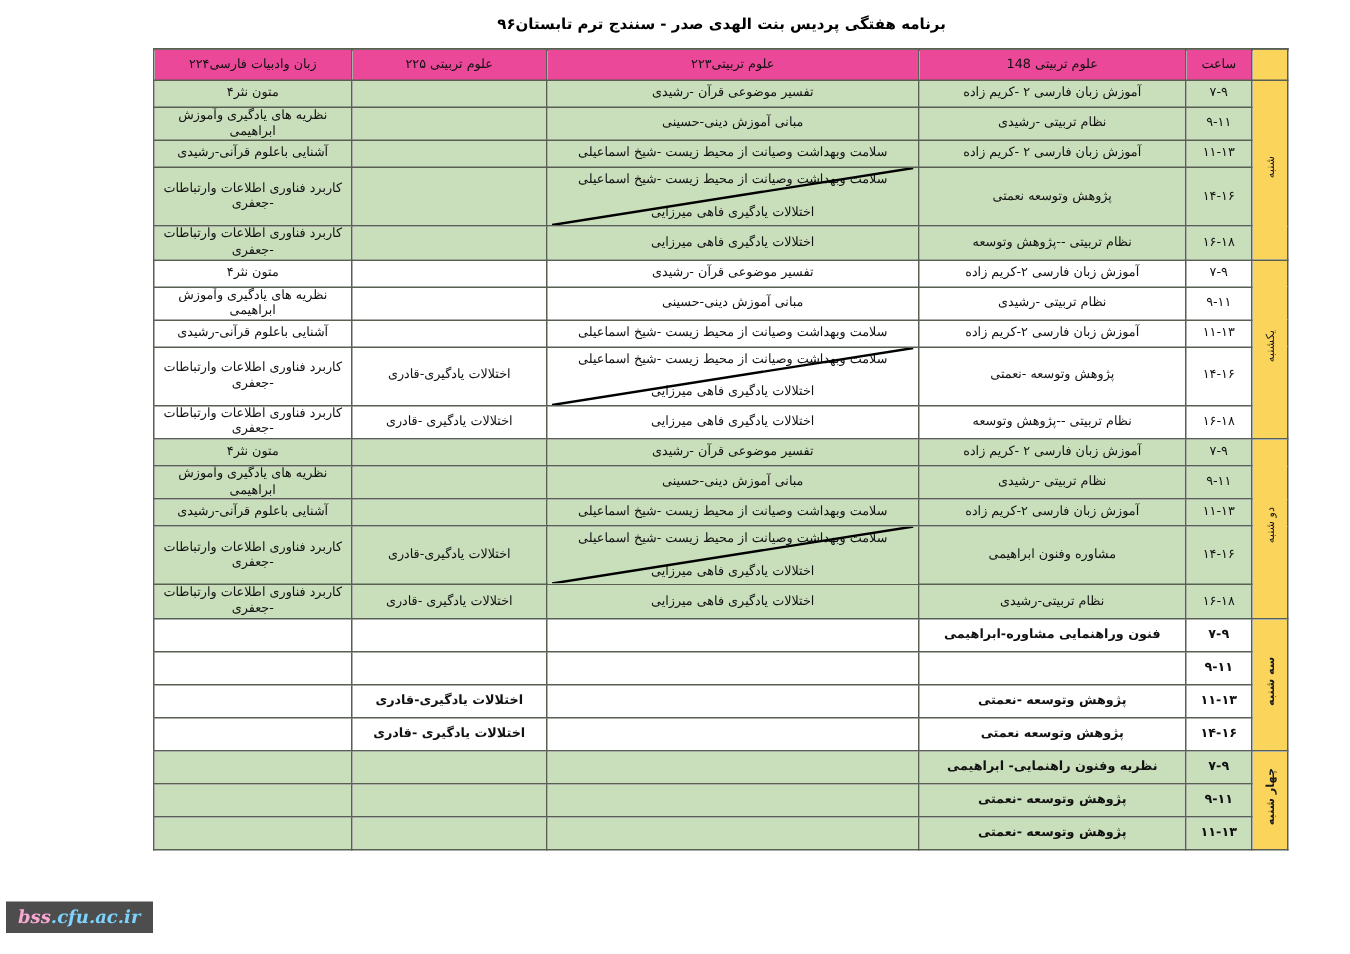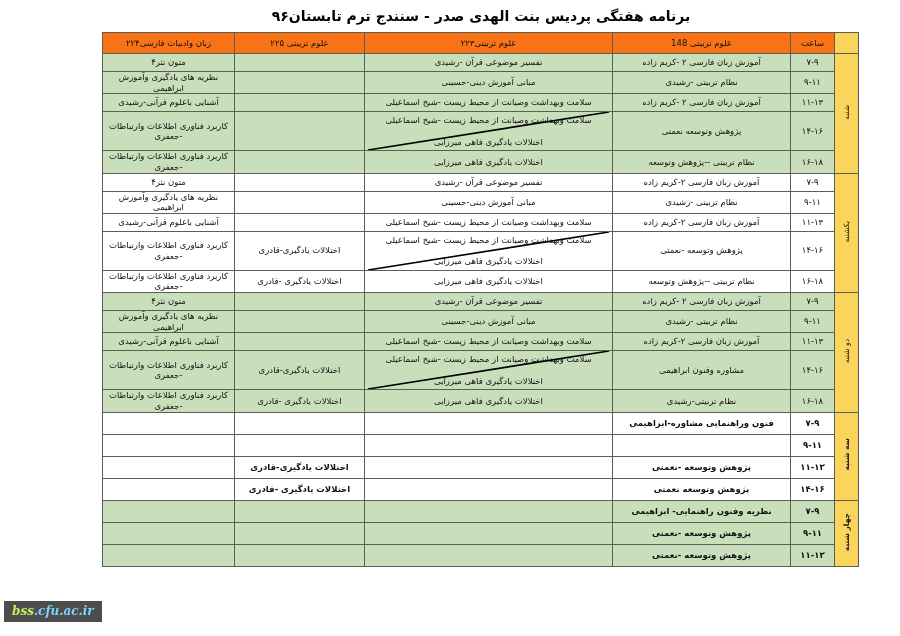--- a/index.html
+++ b/index.html
@@ -22,21 +22,21 @@
     top: 0px;
     width: 756px;
     height: 32px;
     display: flex;
     align-items: center;
     justify-content: center;
     background: #ffffff;
     border-bottom: 2px solid #7a7a6a;
   }
   .title-text {
-    font-size: 14px;
+    font-size: 10px;
     font-weight: bold;
     color: #000000;
     letter-spacing: 0px;
     white-space: nowrap;
   }
 
   
   .sched-wrap {
     position: absolute;
     left: 103px;
@@ -63,21 +63,21 @@
 
   
   col.c-day   { width: 24px; }
   col.c-time  { width: 44px; }
   col.c-222   { width: 178px; }
   col.c-223   { width: 248px; }
   col.c-225   { width: 130px; }
   col.c-224   { width: 132px; }
 
   thead th {
-    background: #f97316;
+    background: #ec4899;
     height: 20px;
     font-size: 9px;
     border: 1px solid #5d6253;
   }
   thead th.blank-corner {
     background: #fbd45c;
   }
 
   td.day-cell {
     background: #fbd45c;
@@ -148,21 +148,21 @@
     bottom: 14px;
     background: #4d4d4d;
     padding: 3px 8px 4px 8px;
     font-family: "DejaVu Serif", "Liberation Serif", serif;
     font-size: 12px;
     font-weight: bold;
     font-style: italic;
     direction: ltr;
     letter-spacing: 0px;
   }
-  .wm-bss { color: #bef264; }
+  .wm-bss { color: #f9a8d4; }
   .wm-dom { color: #7dd3fc; }
 </style>
 </head>
 <body>
 
 <div class="title-band">
   <div class="title-text">برنامه هفتگی پردیس بنت الهدی صدر - سنندج ترم تابستان۹۶</div>
 </div>
 
 <div class="sched-wrap">

